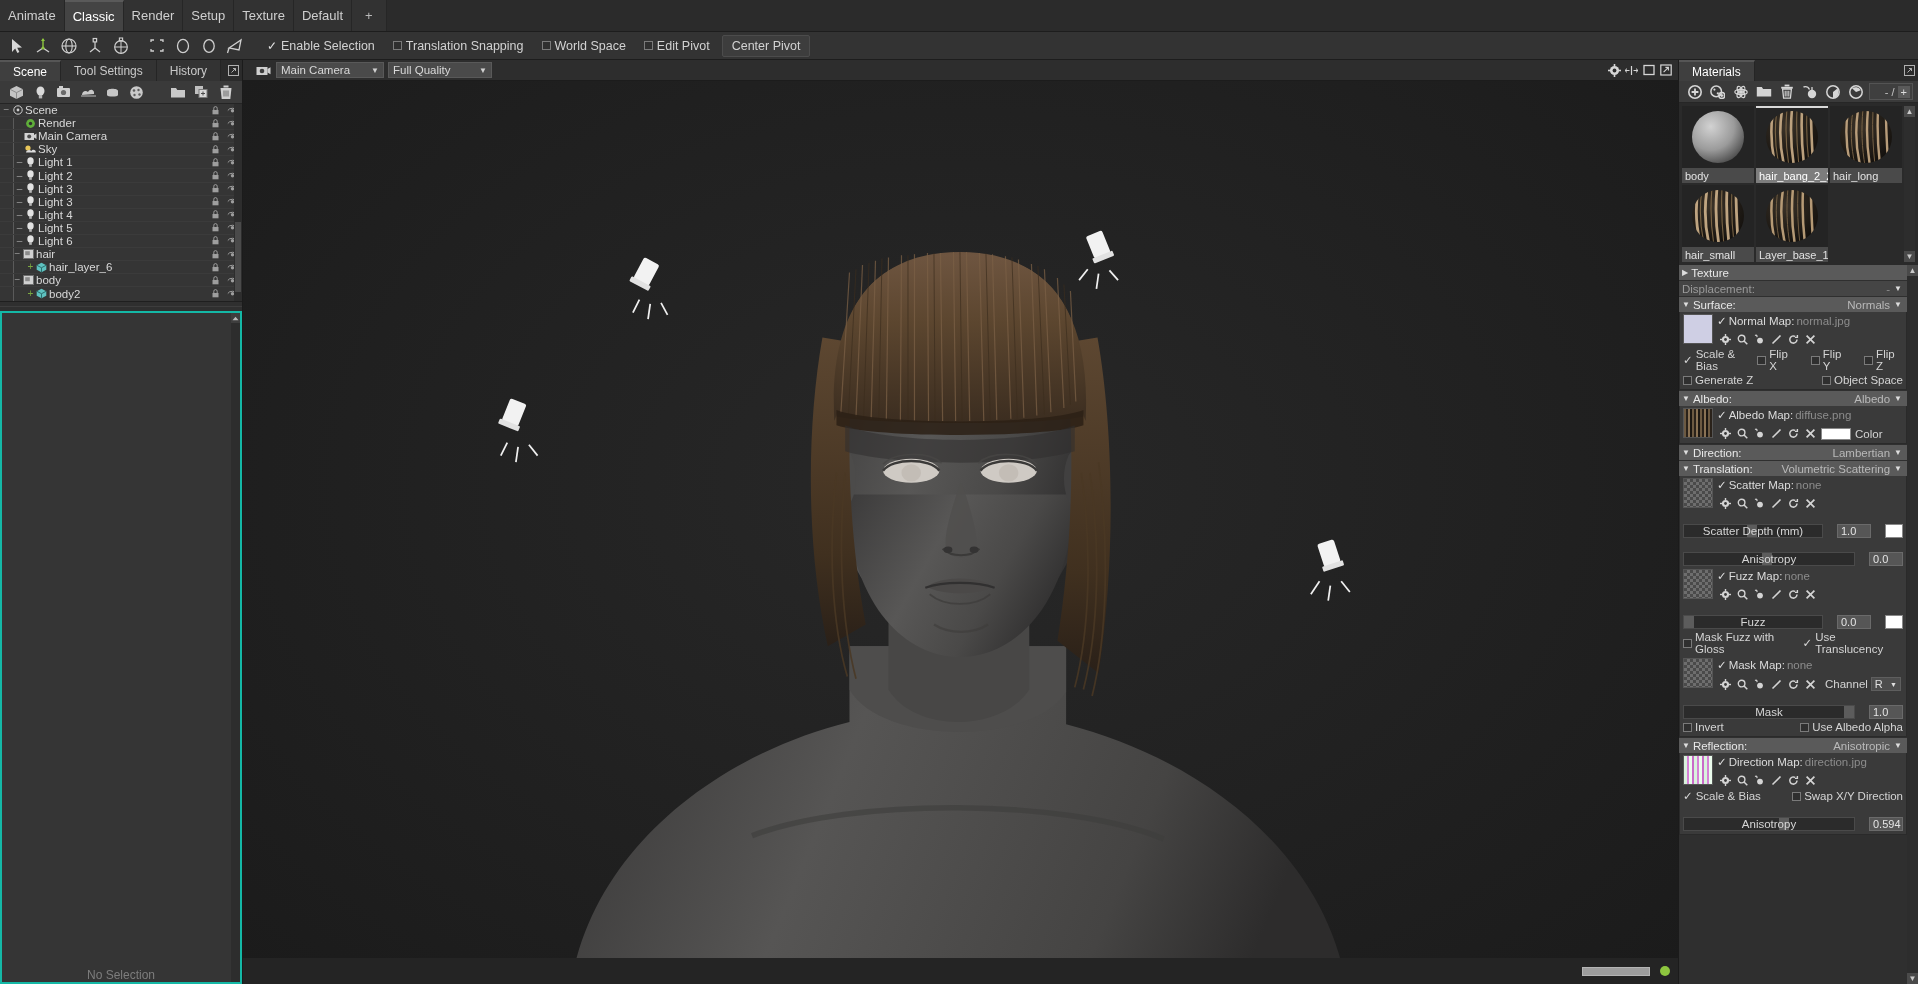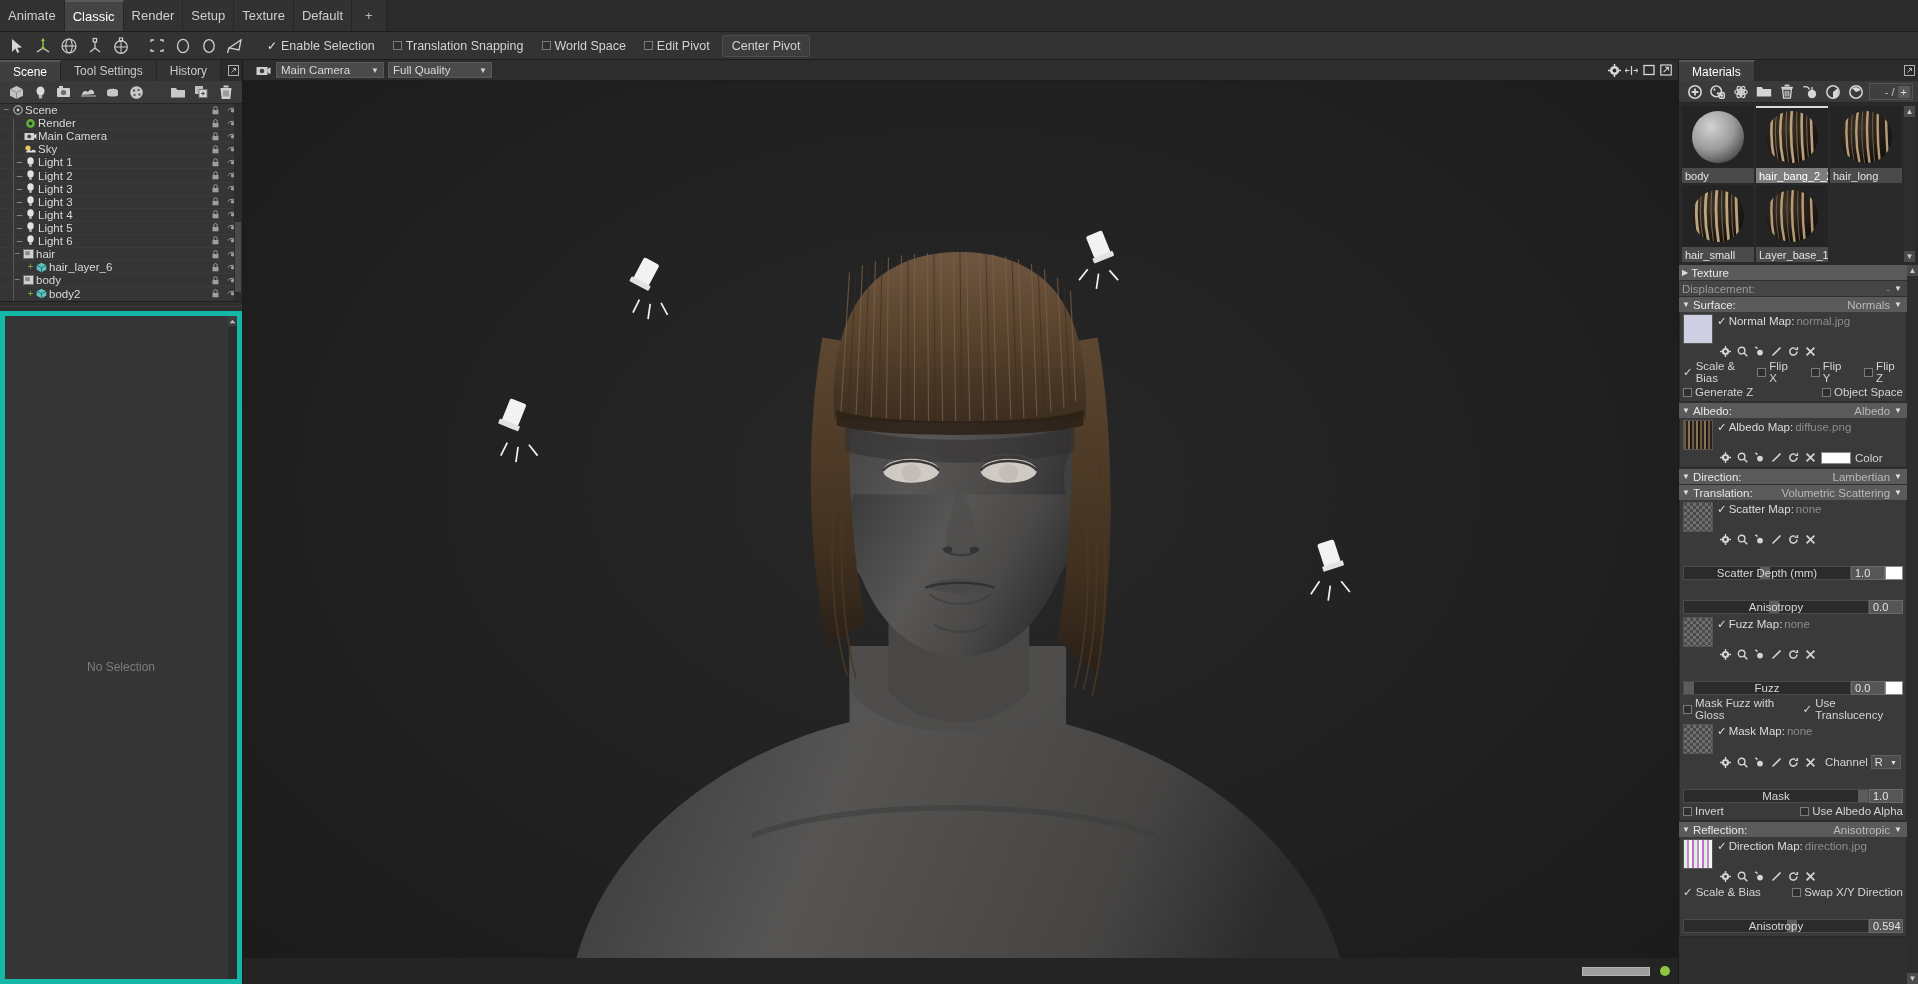--- a/index.html
+++ b/index.html
@@ -77,22 +77,22 @@
   .ico { width: 13px; height: 11px; display:inline-flex; align-items:center; justify-content:center; flex:none; margin-right:1px;}
   .lockcol { width: 15px; display:flex; align-items:center; justify-content:center; flex:none;}
   .eyecol { width: 19px; display:flex; align-items:center; justify-content:center; flex:none;}
 
   .tree-scroll { position:absolute; right:0; top:0; width:8px; height:100%; background:#2d2d2d; }
   .tree-scroll .thumb { position:absolute; left:1px; width:6px; background:#4a4a4a; }
 
   .gap-split { height: 9px; background: #2f2f2f; position: relative; }
   .gap-split::after { content:''; position:absolute; left:0; right:0; top:4px; height:1px; background:#3d3d3d;}
 
-  .nosel { flex: 1; background: #353535; border: 5px solid #14b8a6; margin: 0 0 0 0;
-           display: flex; align-items: center; justify-content: center; padding-top: 38px;
+  .nosel { flex: 1; background: #353535; border: 2px solid #14b8a6; margin: 0 0 0 0;
+           display: flex; align-items: flex-end; justify-content: center; padding-top: 38px;
            color: #7d7d7d; font-size: 12px; position: relative; }
   .nosel-sb { position:absolute; right:0; top:0; width:9px; height:100%; background:#2d2d2d; }
   .nosel-sb .arrow { width:9px; height:10px; background:#3e3e3e; display:flex; align-items:center; justify-content:center; }
 
   
   .center { flex: 1; display: flex; flex-direction: column; min-width: 0; background: #232323; }
   .vp-header { height: 21px; background: #2d2d2d; display: flex; align-items: center;
                border-bottom: 1px solid #1c1c1c; padding: 0 4px; flex: none; }
   .vp-tabfill { width: 8px; }
   .combo { height: 16px; background: #4a4a4a; border: 1px solid #595959; display: flex;
@@ -144,30 +144,30 @@
   .sechdr .rt { color:#b9b9b9; font-size:11.5px; display:flex; align-items:center; gap:4px;}
   .sechdr.dim .rt { color:#8f8f8f; }
 
   .secbody { background:#3a3a3a; padding:2px 3px 3px 3px; border:1px solid #2a2a2a; border-top:none; }
 
   .maprow { display:flex; gap:4px; align-items:flex-start; }
   .mapthumb { width: 30px; height:30px; flex:none; border:1px solid #555; }
   .mapright { flex:1; min-width:0; }
   .maptitle { font-size:11.5px; color:#dcdcdc; display:flex; align-items:center; gap:2px; white-space:nowrap;}
   .maptitle .fn { color:#8c8c8c; }
-  .maptools { display:flex; align-items:center; gap:4px; margin-top:17px; padding-left:2px; }
+  .maptools { display:flex; align-items:center; gap:4px; margin-top:5px; padding-left:2px; }
   .mt { width:13px; height:13px; display:flex; align-items:center; justify-content:center; cursor: default;}
   .swatch { width:30px; height:12px; background:#fff; border:1px solid #888; }
   .lbl { font-size:11.5px; color:#d4d4d4; white-space:nowrap; }
 
   .optrow { display:flex; align-items:center; margin-top:2px; font-size:11.5px; }
   .opt { display:flex; align-items:center; gap:3px; color:#d4d4d4; cursor: default;}
   .spacer-f { flex:1; }
 
-  .slider { display:flex; align-items:center; gap:0; margin-top:20px; }
+  .slider { display:flex; align-items:center; gap:14px; margin-top:14px; }
   .slider-track { flex:1; height:14px; background:#2b2b2b; border:1px solid #4a4a4a; position:relative;
                   display:flex; align-items:center; justify-content:center; }
   .slider-track .stext { font-size:11.5px; color:#d6d6d6; z-index:2; }
   .slider-track .shandle { position:absolute; top:0; bottom:0; width:10px; background:#5c5c5c; }
   .slider-val { width:34px; height:14px; background:#565656; border:1px solid #6a6a6a; font-size:11px;
                 color:#e4e4e4; display:flex; align-items:center; padding-left:3px; }
   .sw-small { width:18px; height:14px; background:#fff; border:1px solid #888; }
 
   .chansel { display:flex; align-items:center; gap:3px; margin-left:4px; }
   .chanbox { width:30px; height:14px; background:#4d4d4d; border:1px solid #5e5e5e; font-size:11px;

